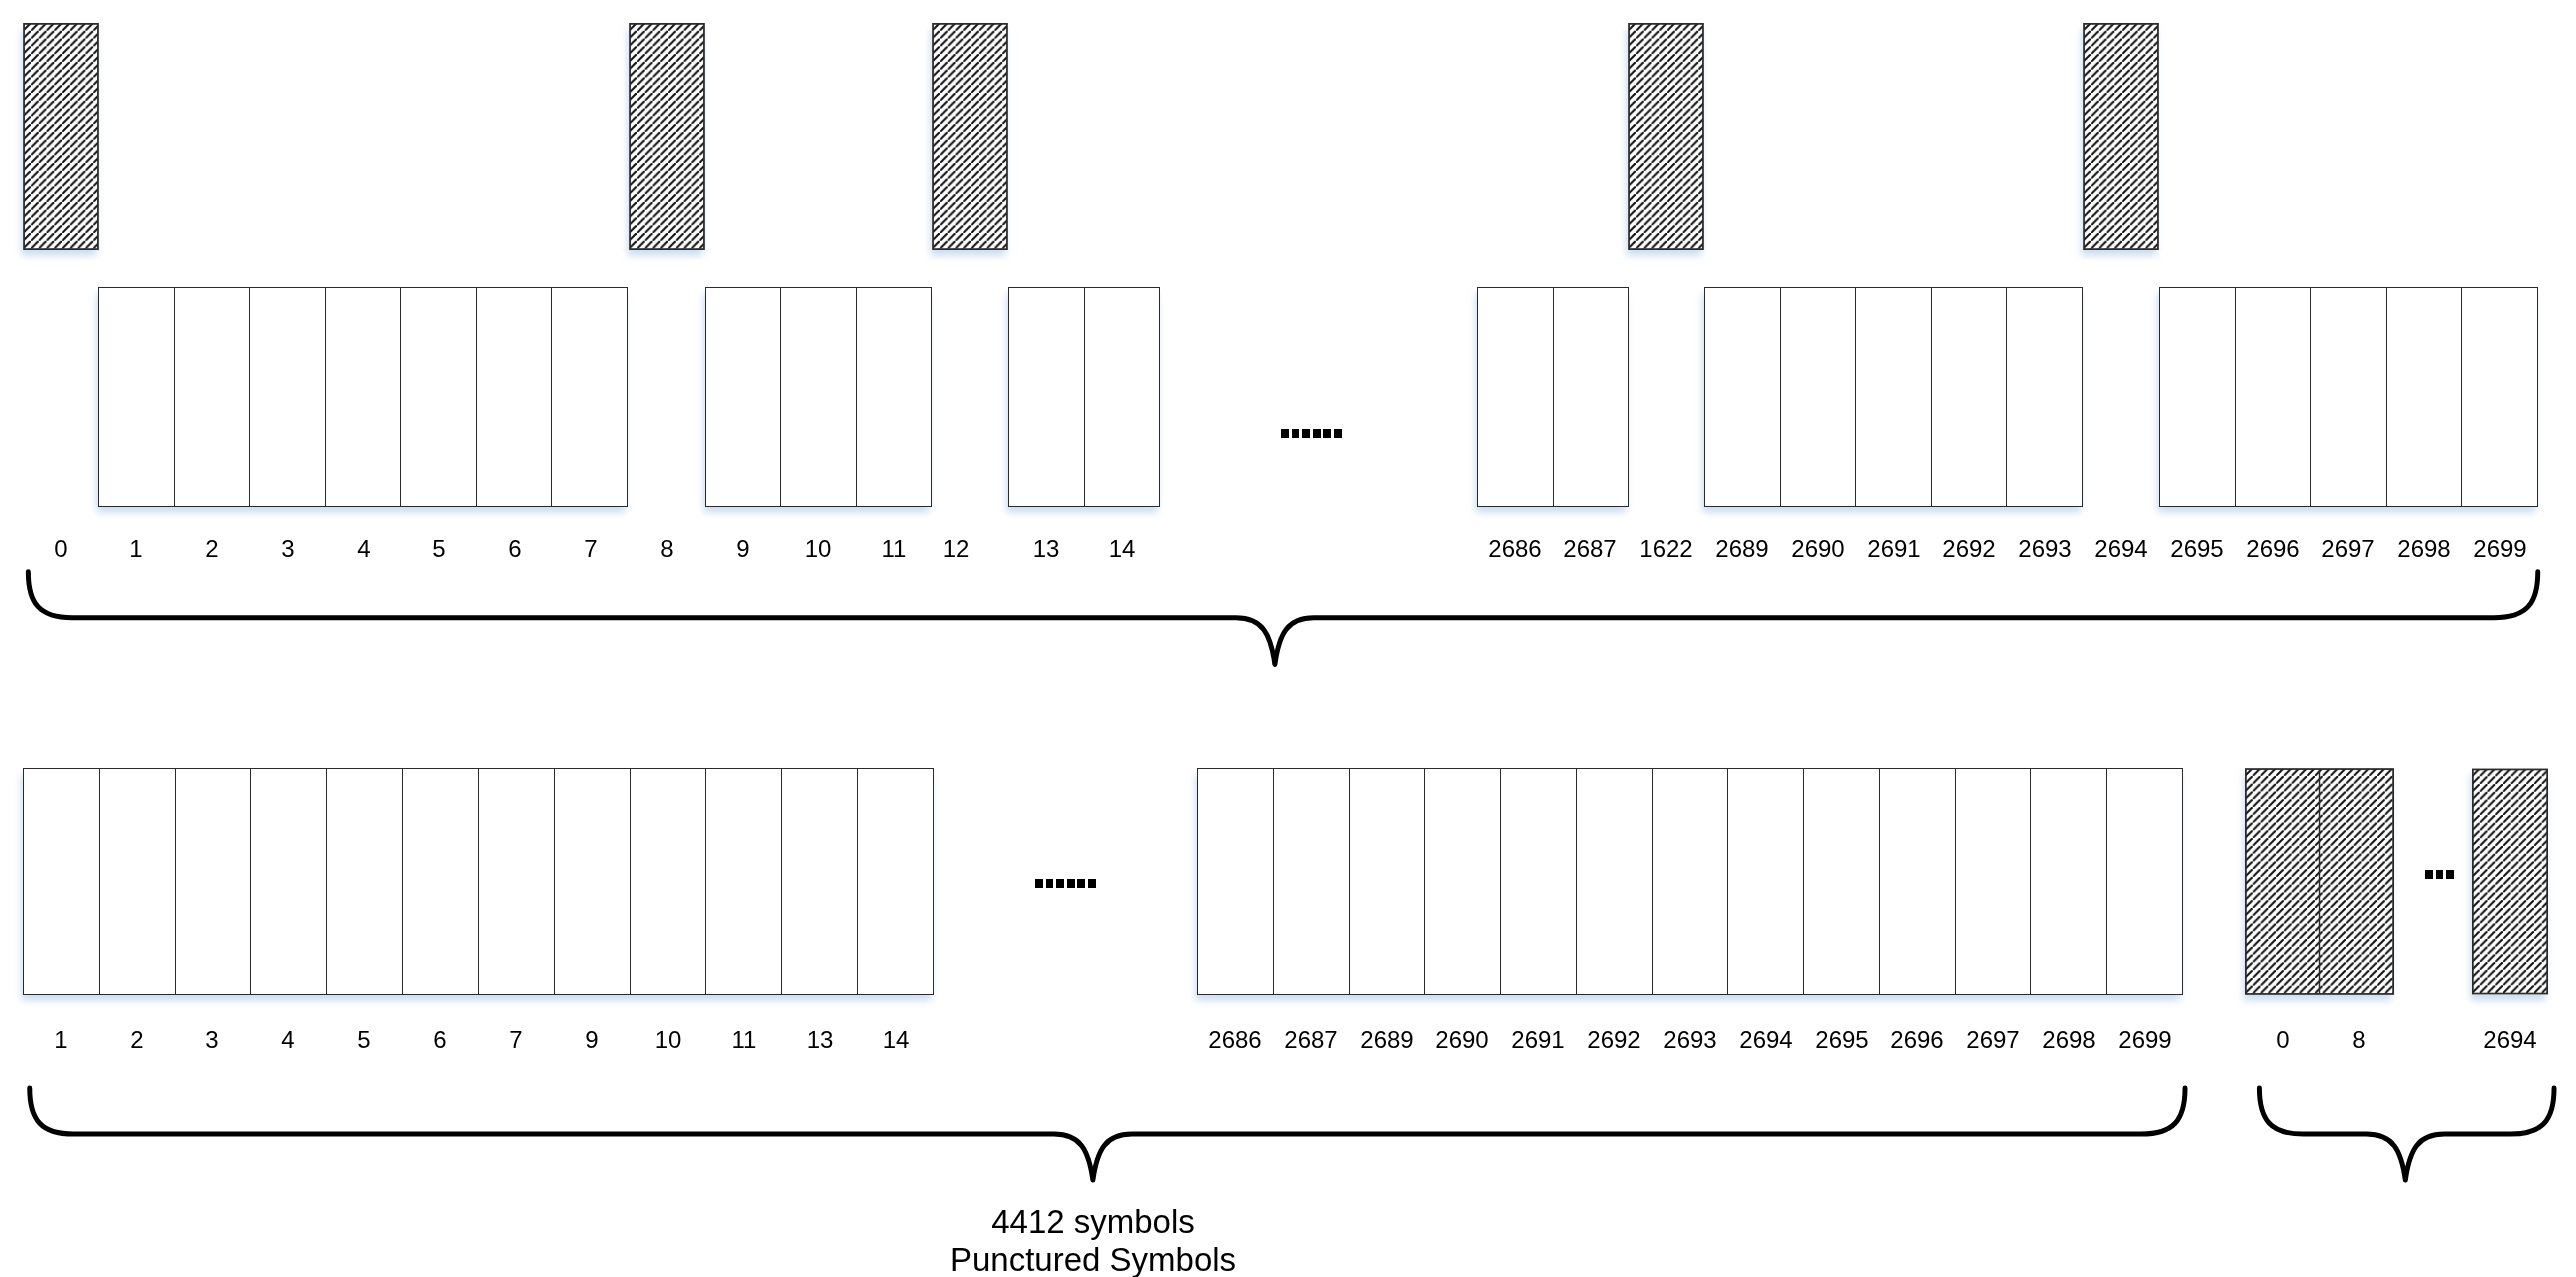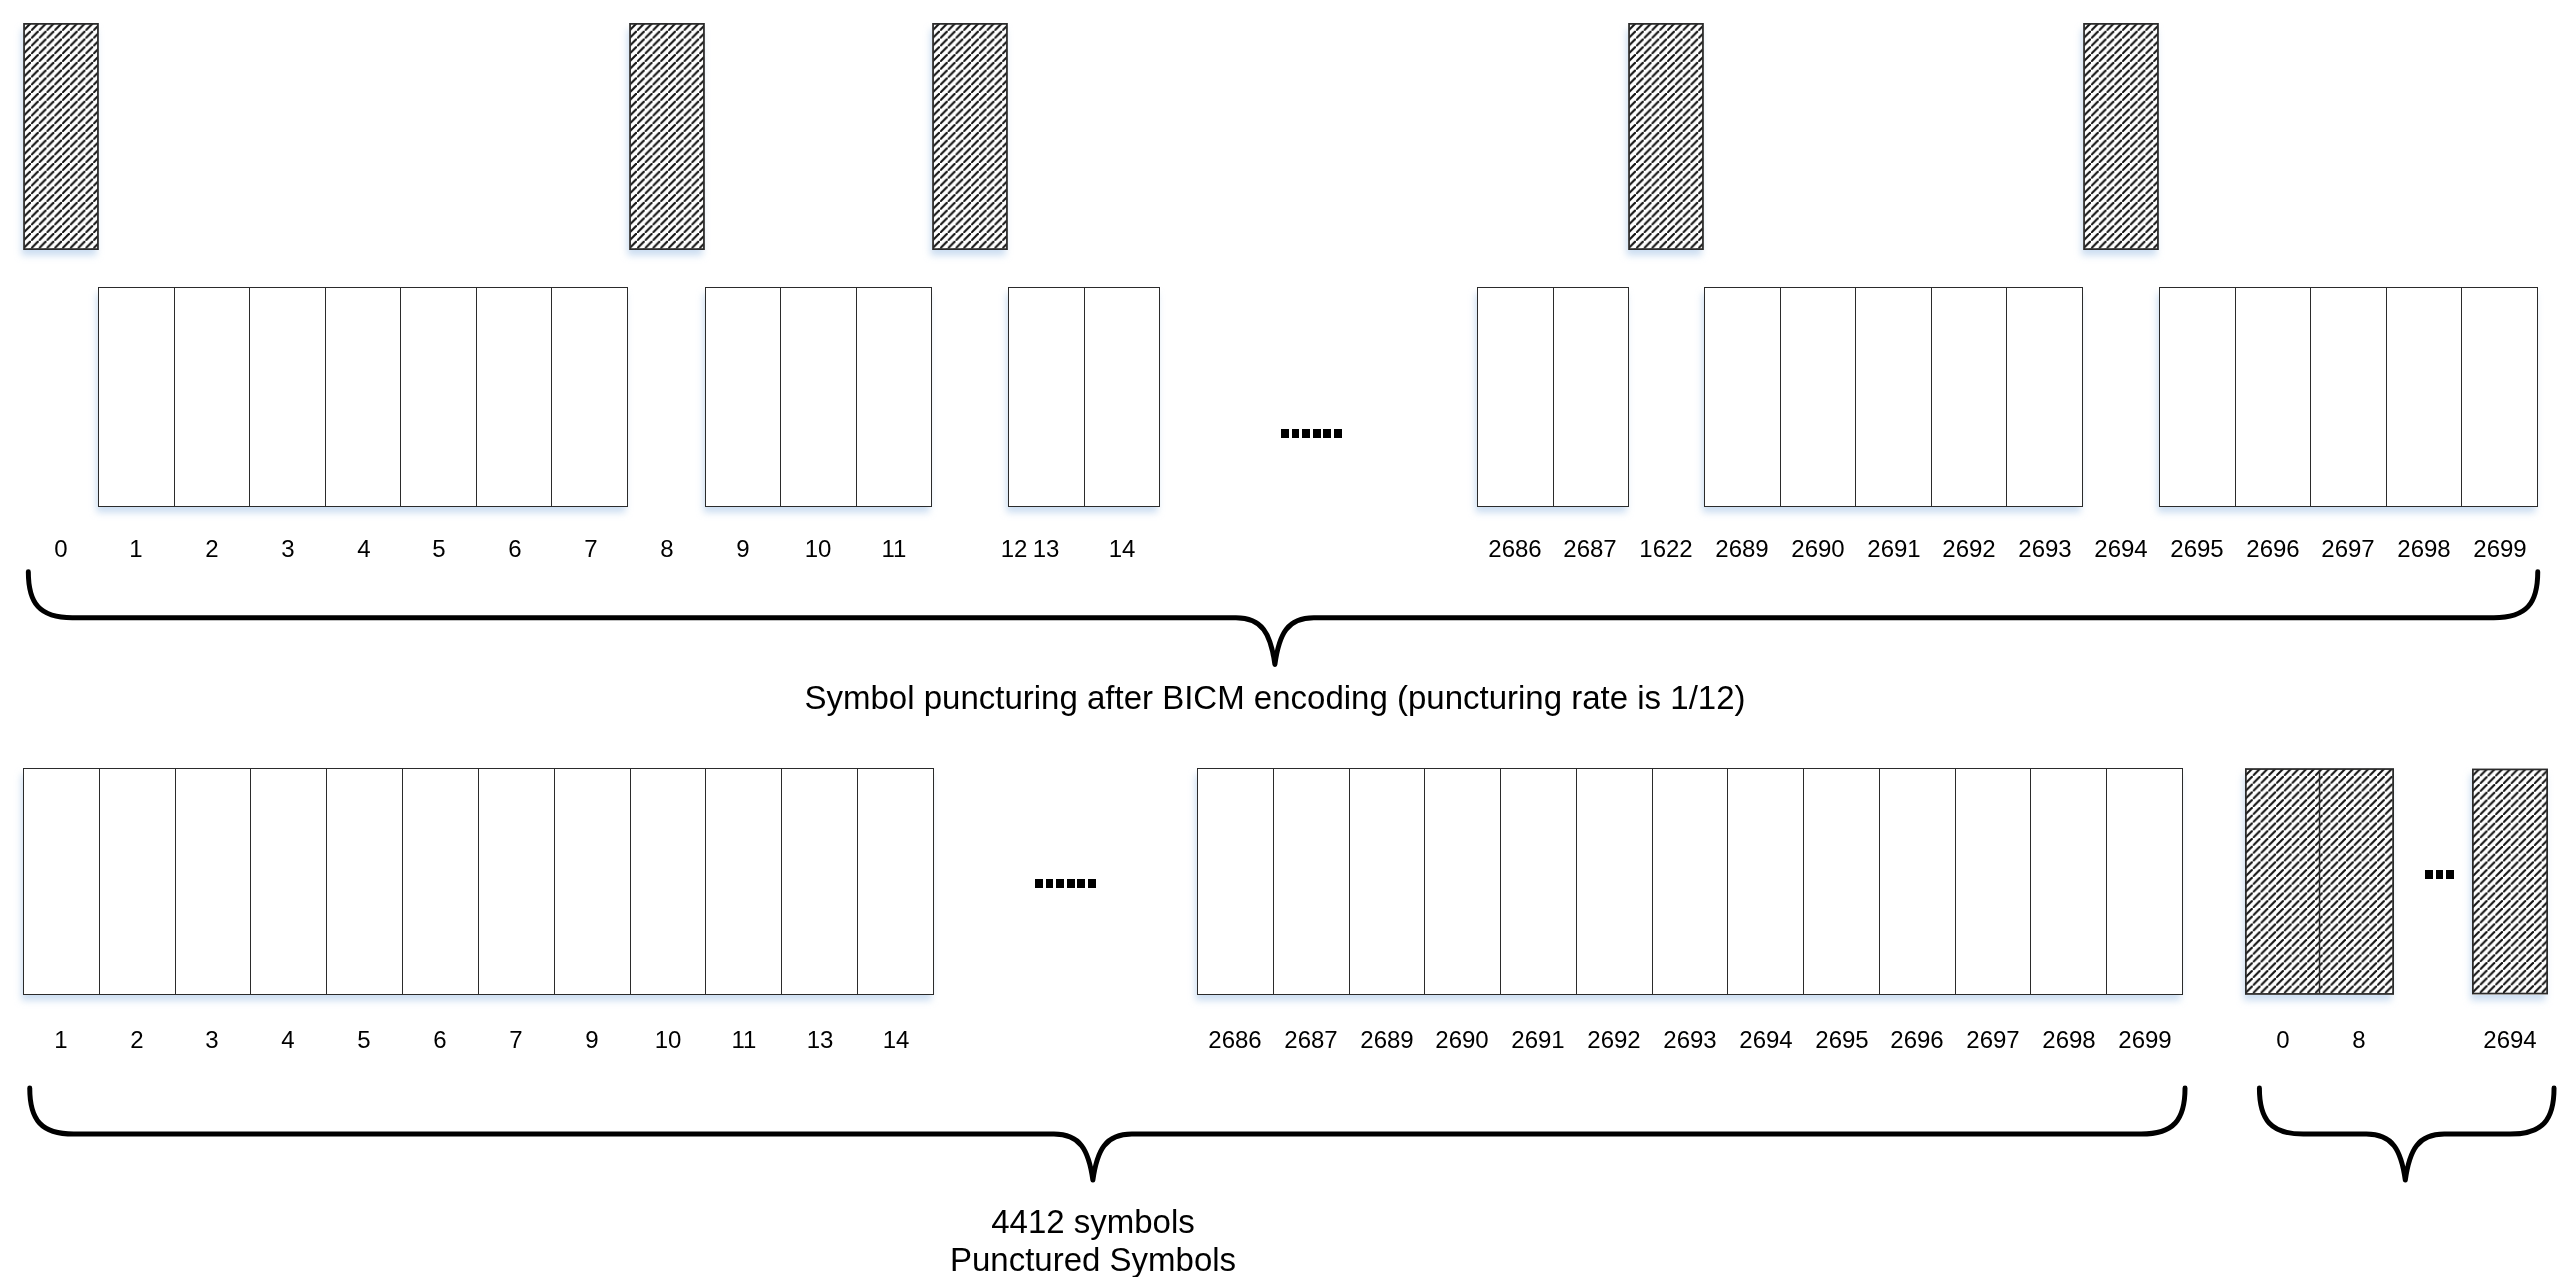--- a/index.html
+++ b/index.html
@@ -33,21 +33,20 @@
 
 <div class="canvas" id="canvas">
 
   <svg class="overlay" width="2576" height="1278" viewBox="0 0 3637 1804">
     <path id="brace-top" class="brace" d="M 40,807 C 40,852 56,872 102,872 L 1745,872 C 1782,872 1794,894 1800,938 C 1806,894 1818,872 1855,872 L 3521,872 C 3567,872 3583,852 3583,807"></path>
     <path id="brace-punct" class="brace" d="M 42,1536 C 42,1581 58,1601 104,1601 L 1488,1601 C 1525,1601 1537,1623 1543,1666 C 1549,1623 1561,1601 1598,1601 L 3023,1601 C 3069,1601 3085,1581 3085,1536"></path>
     <path id="brace-removed" class="brace" d="M 3190,1536 C 3190,1581 3206,1601 3252,1601 L 3341,1601 C 3378,1601 3390,1623 3396,1666 C 3402,1623 3414,1601 3451,1601 L 3544,1601 C 3590,1601 3606,1581 3606,1536"></path>
   </svg>
 
   <div class="caption" style="left:1275px;top:679px;">
-    <div>Symbol puncturing after BICM encoding (puncturing rate is 1/12)</div>
   </div>
   <div class="caption" style="left:1093px;top:1203px;">
     <div>4412 symbols</div>
     <div>Punctured Symbols</div>
   </div>
 <svg class="hatchbox shadowed" style="left:23px;top:23px" width="76" height="227" viewBox="0 0 107 321">
     <defs>
         <pattern id="hp1" patternUnits="userSpaceOnUse" width="11" height="11">
       <rect width="11" height="11" fill="#ffffff"></rect>
       <path d="M -3,14 L 14,-3" stroke="#111111" stroke-width="3"></path>
@@ -137,21 +136,21 @@
     <span class="idx-label" style="left: 212px; top: 534px;">2</span>
     <span class="idx-label" style="left: 288px; top: 534px;">3</span>
     <span class="idx-label" style="left: 364px; top: 534px;">4</span>
     <span class="idx-label" style="left: 439px; top: 534px;">5</span>
     <span class="idx-label" style="left: 515px; top: 534px;">6</span>
     <span class="idx-label" style="left: 591px; top: 534px;">7</span>
     <span class="idx-label" style="left: 667px; top: 534px;">8</span>
     <span class="idx-label" style="left: 743px; top: 534px;">9</span>
     <span class="idx-label" style="left: 818px; top: 534px;">10</span>
     <span class="idx-label" style="left: 894px; top: 534px;">11</span>
-    <span class="idx-label" style="left: 1014px; top: 534px;">12</span>
+    <span class="idx-label" style="left: 956px; top: 534px;">12</span>
     <span class="idx-label" style="left: 1046px; top: 534px;">13</span>
     <span class="idx-label" style="left: 1122px; top: 534px;">14</span>
     <span class="idx-label" style="left: 1515px; top: 534px;">2686</span>
     <span class="idx-label" style="left: 1590px; top: 534px;">2687</span>
     <span class="idx-label" style="left: 1666px; top: 534px;">1622</span>
     <span class="idx-label" style="left: 1742px; top: 534px;">2689</span>
     <span class="idx-label" style="left: 1818px; top: 534px;">2690</span>
     <span class="idx-label" style="left: 1894px; top: 534px;">2691</span>
     <span class="idx-label" style="left: 1969px; top: 534px;">2692</span>
     <span class="idx-label" style="left: 2045px; top: 534px;">2693</span>

